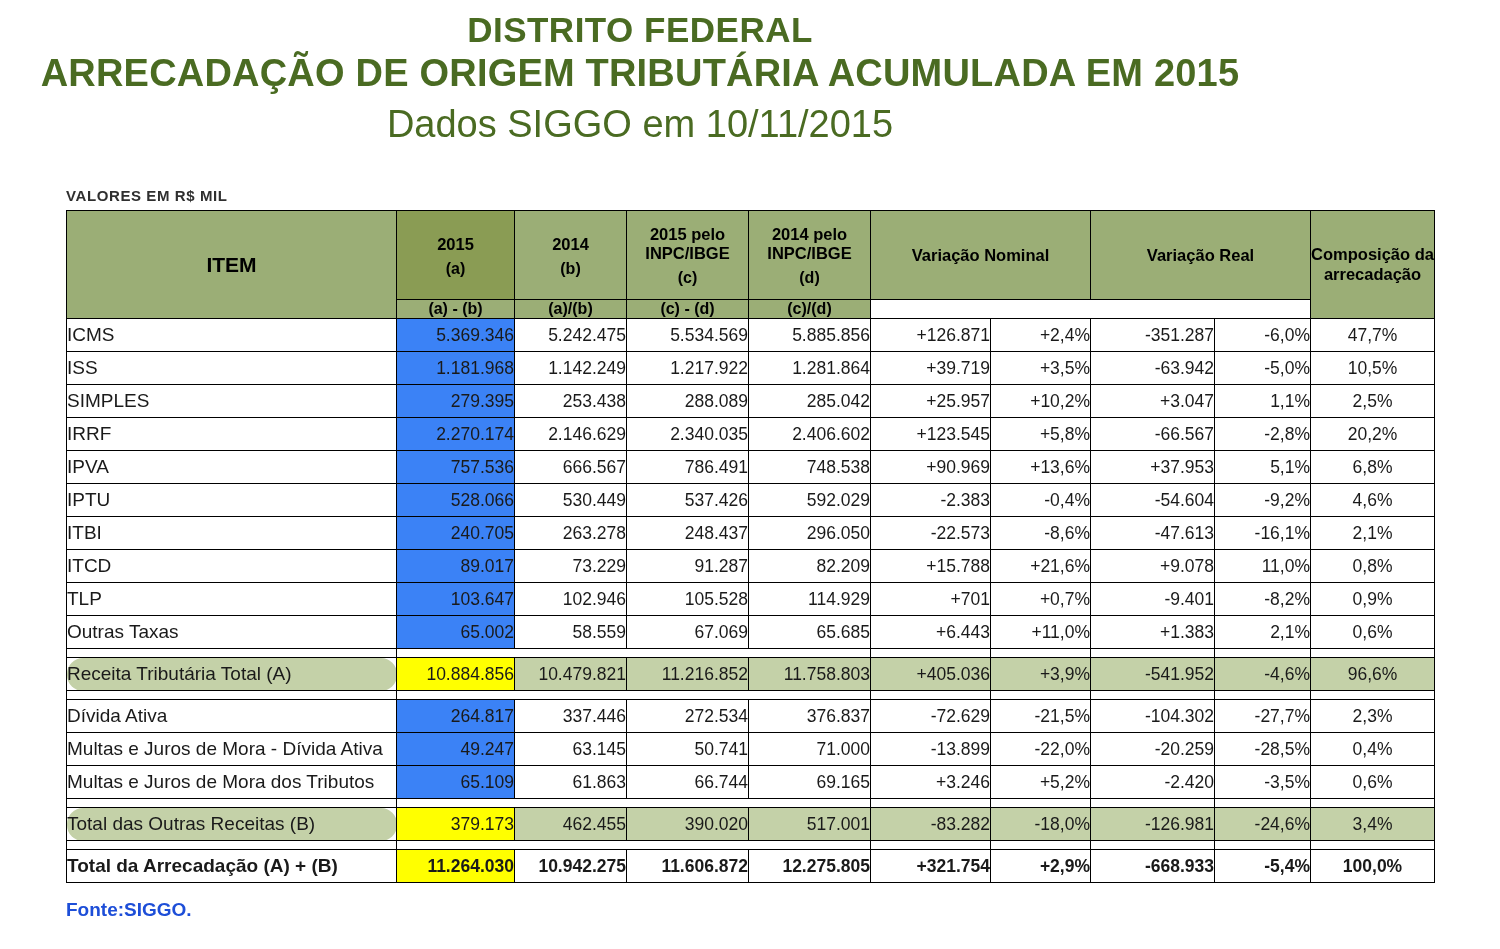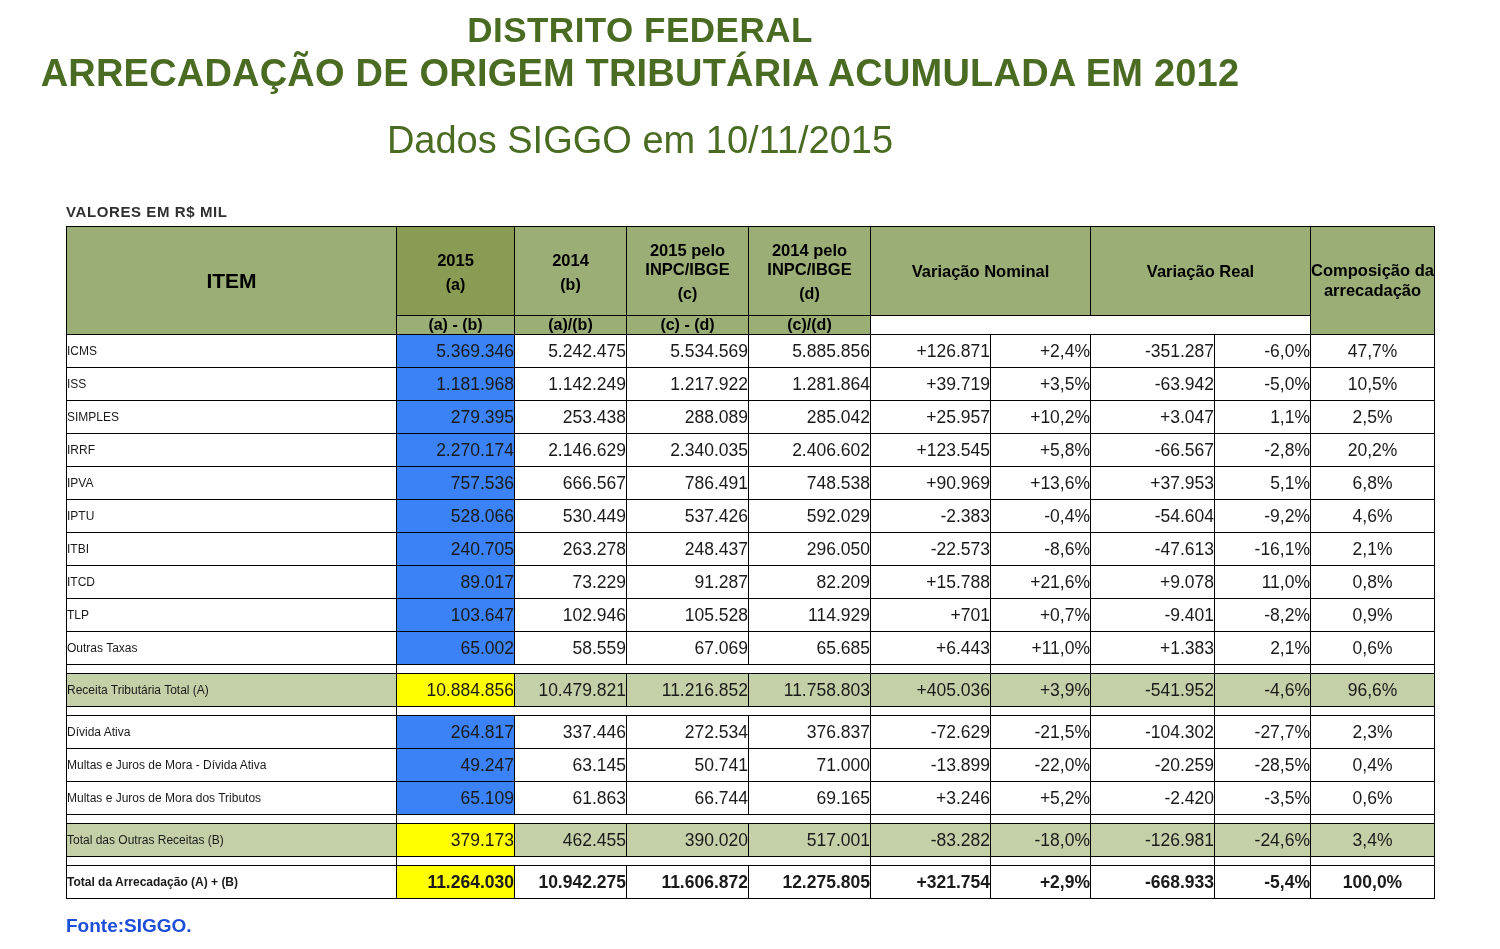--- a/index.html
+++ b/index.html
@@ -38,21 +38,21 @@
     color: #4a6b22;
     letter-spacing: 0.2px;
     line-height: 1.15;
     margin-top: 2px;
   }
   .title-3 {
     font-size: 38px;
     font-weight: normal;
     color: #4a6b22;
     line-height: 1.3;
-    margin-top: 20px;
+    margin-top: 4px;
   }
 
   
   .table-wrap {
     margin: 38px 0 0 66px;
     width: 1368px;
   }
   .units {
     font-size: 15px;
     font-weight: bold;
@@ -107,22 +107,23 @@
   .hd-small {
     padding: 6px 4px;
     font-size: 16px;
     text-align: center;
   }
 
   
   td.lbl {
     text-align: left;
     padding: 4px 6px 4px 8px;
-    font-size: 12px;
+    font-size: 19px;
     white-space: nowrap;
+    border-radius: 16px;
   }
   td.num {
     text-align: right;
     padding: 4px 9px 4px 4px;
     font-size: 17.5px;
     white-space: nowrap;
   }
   td.ctr {
     text-align: center;
     padding: 4px 4px;
@@ -162,21 +163,21 @@
     color: #1d4ed8;
   }
 </style>
 </head>
 <body>
 
 <div class="page">
 
   <div class="titles">
     <div class="title-1">DISTRITO FEDERAL</div>
-    <div class="title-2">ARRECADAÇÃO DE ORIGEM TRIBUTÁRIA ACUMULADA EM 2012</div>
+    <div class="title-2">ARRECADAÇÃO DE ORIGEM TRIBUTÁRIA ACUMULADA EM 2015</div>
     <div class="title-3">Dados  SIGGO em 10/11/2015</div>
   </div>
 
   <div class="table-wrap">
     <div class="units">VALORES EM R$ MIL</div>
 
     <table class="data">
       <colgroup>
         <col style="width:330px">
         <col style="width:118px">

